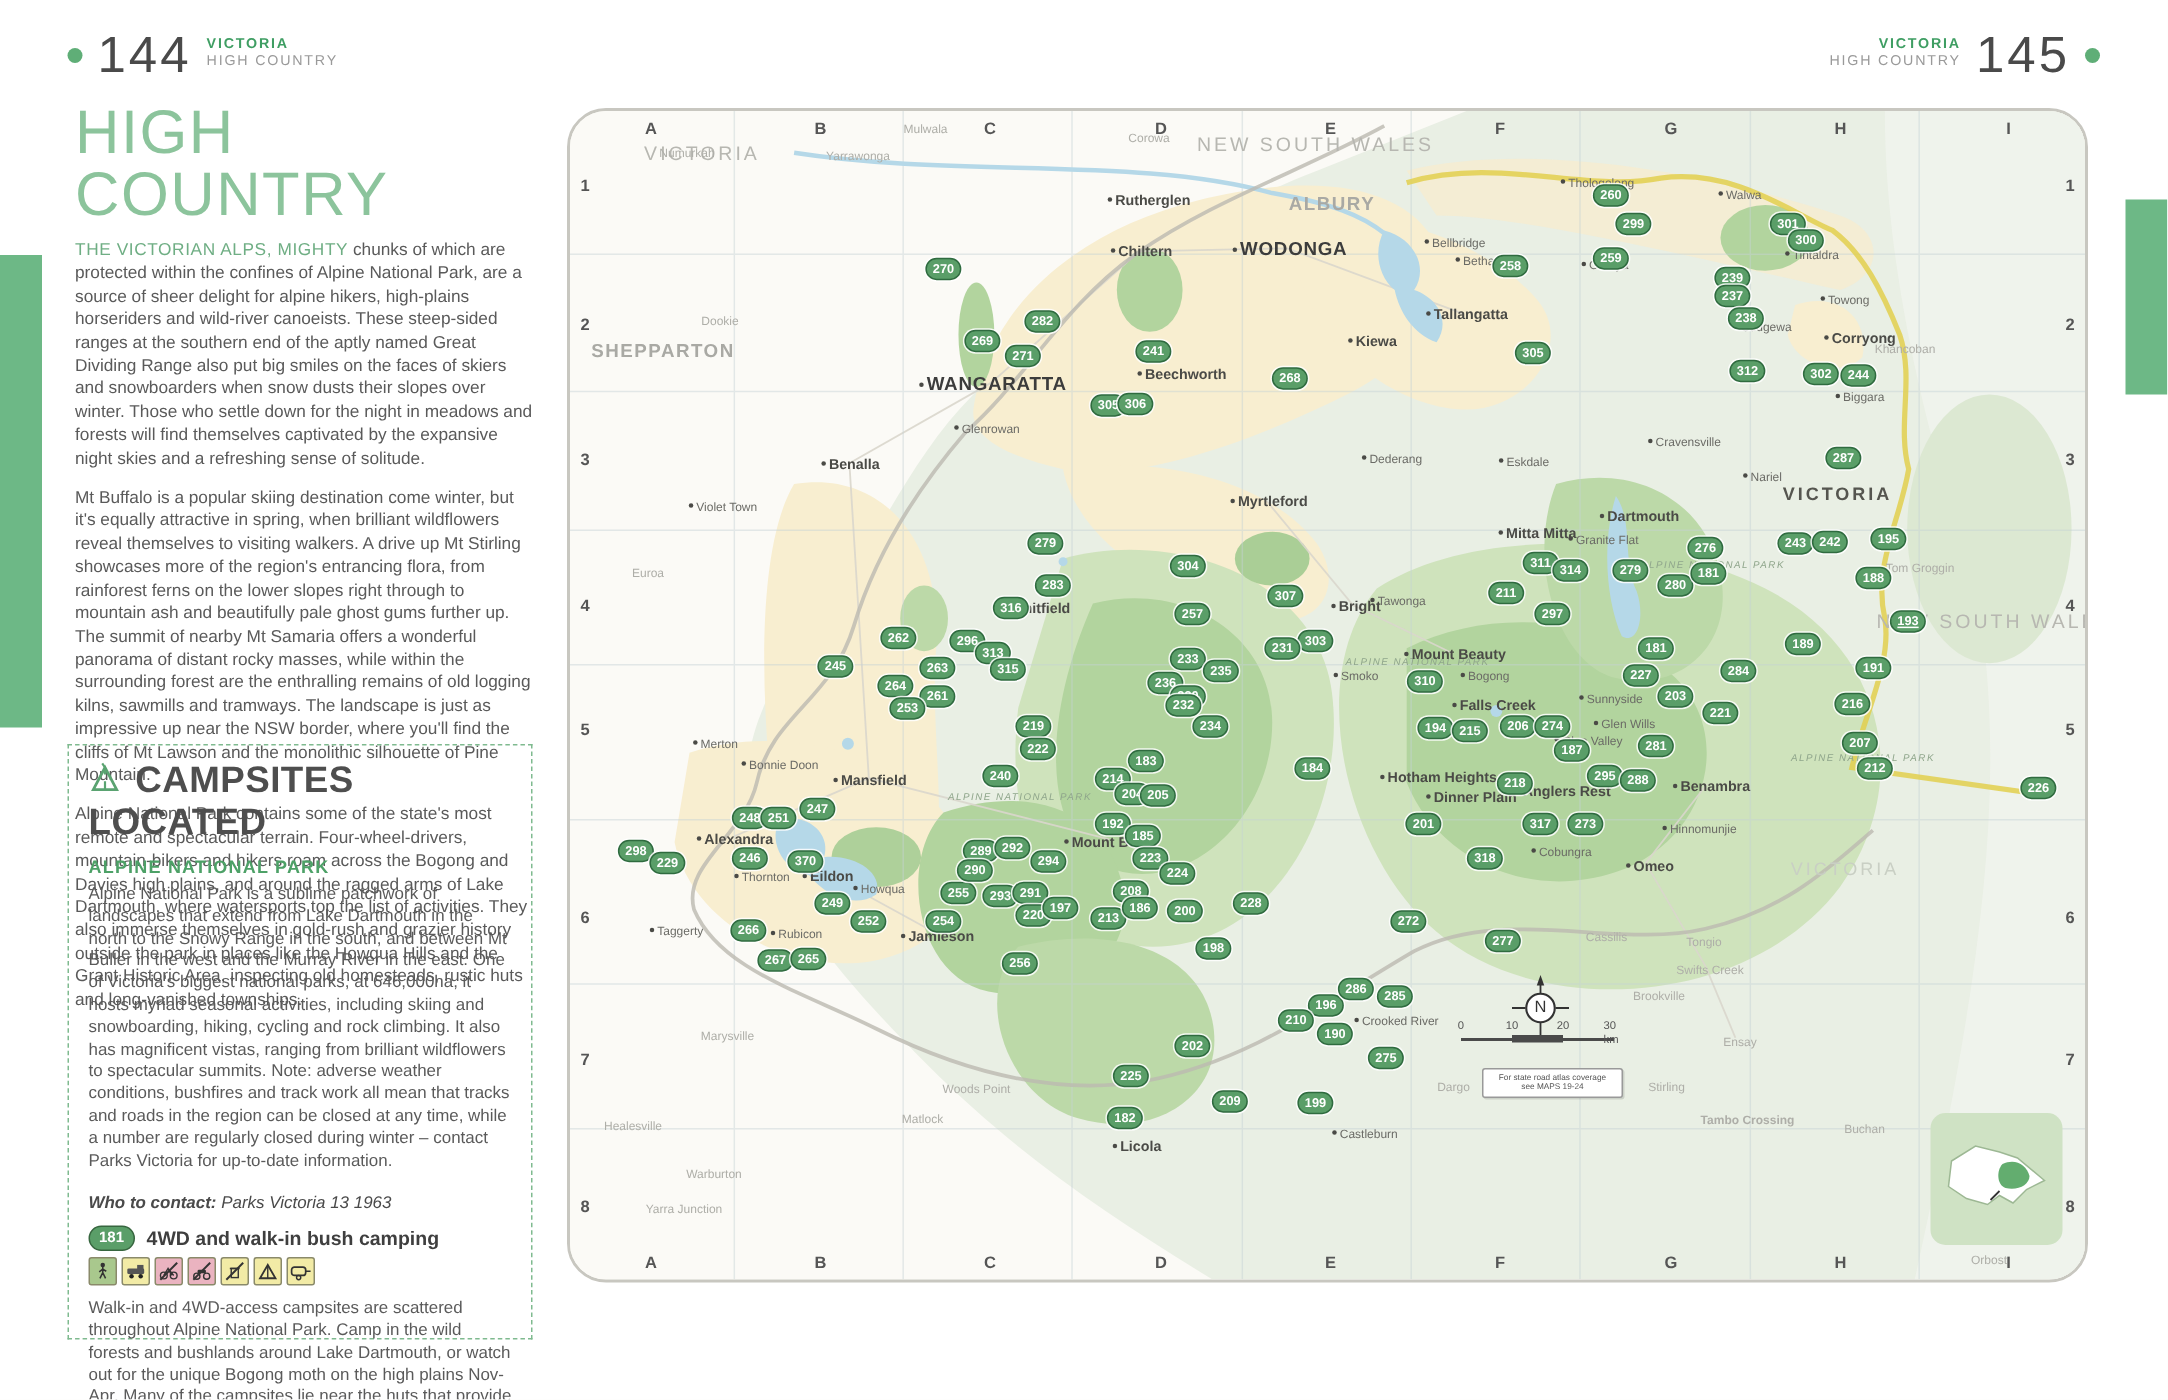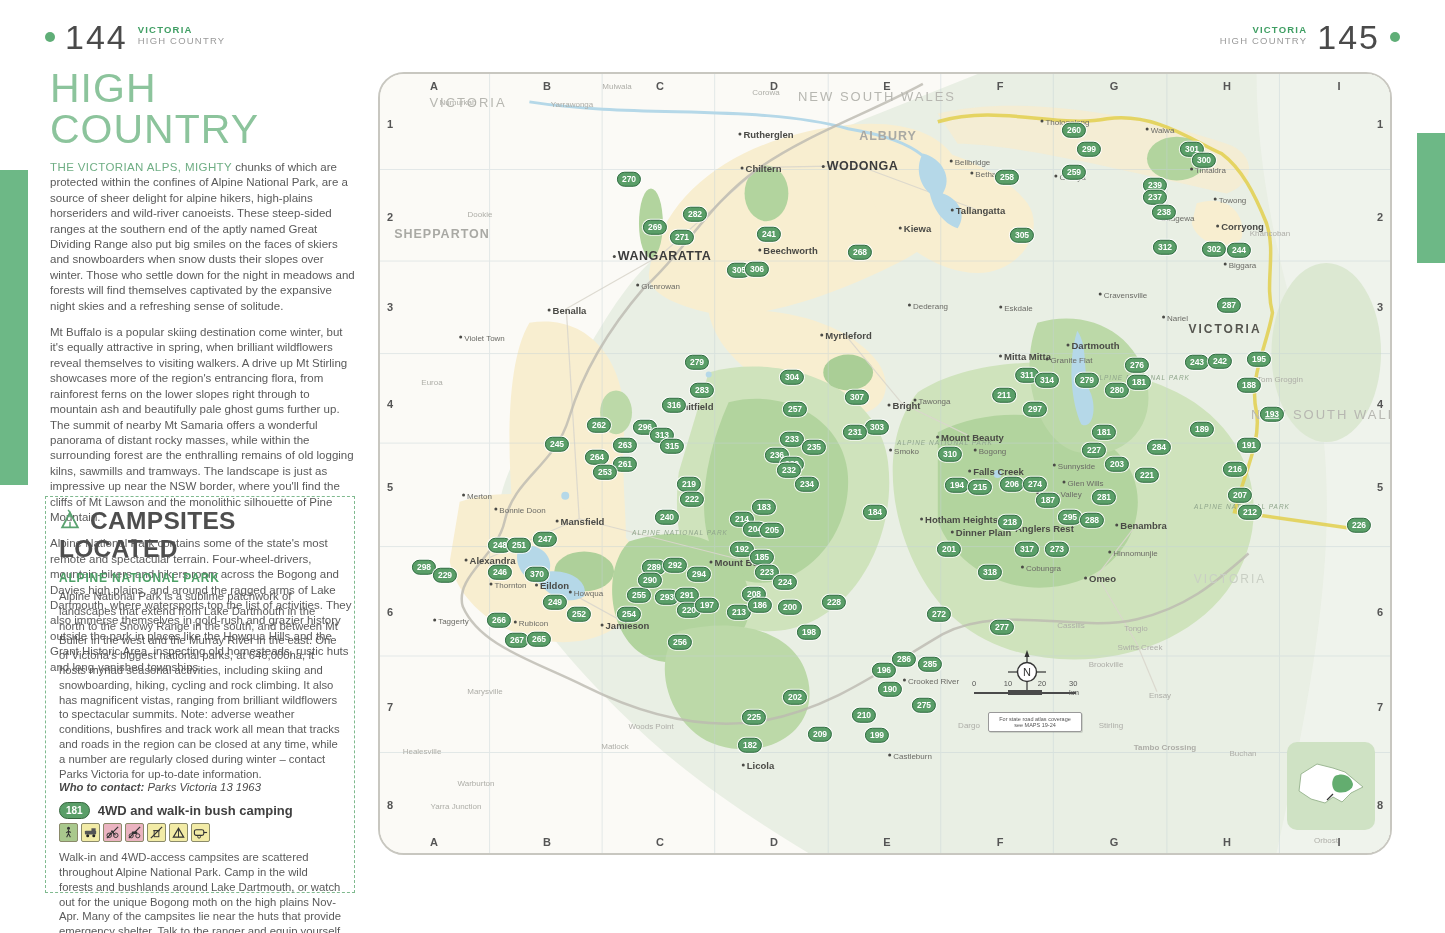--- a/index.html
+++ b/index.html
@@ -23,21 +23,21 @@
   h1.title{font-size:41px;font-weight:normal;color:#8cc49c;letter-spacing:1px;margin:0 0 10px 0;line-height:1;}
   .para{font-size:11.5px;line-height:1.34;color:#5a5a5a;margin:0 0 11px 0;text-align:left;}
   .lead-caps{color:#6fae84;letter-spacing:.4px;}
   
   #campbox{position:absolute;left:45px;top:496px;width:310px;height:397px;box-sizing:border-box;
            border:1px dashed #7fba8f;padding:11px 13px;}
   .boxtitle{font-size:24.5px;color:#4e4e4e;line-height:1.06;letter-spacing:.3px;margin:0;}
   .boxtitle .tent{vertical-align:-2px;margin-right:2px;}
   .parkhead{color:#4da167;font-weight:bold;font-size:12px;letter-spacing:.8px;margin:9px 0 4px 0;}
   .boxpara{font-size:11.3px;line-height:1.31;color:#5a5a5a;margin:0;}
-  .contact{font-size:11.3px;color:#4a4a4a;margin-top:0;}
+  .contact{font-size:11.3px;color:#4a4a4a;margin-top:15px;}
   .entry{display:flex;align-items:center;gap:8px;margin:9px 0 4px 0;}
   .entry .etitle{font-weight:bold;color:#3f3f3f;font-size:13px;}
   .bigbadge{background:#5a9e68;border:1px solid #37663f;color:#fff;font-weight:bold;font-size:10px;
             border-radius:9px;padding:2px 6px;box-shadow:0 0 0 1.5px rgba(255,255,255,.9);}
   .iconrow{display:flex;gap:3px;margin:2px 0 8px 0;}
   .cicon{width:17px;height:17px;border:1px solid #8a8a6a;border-radius:2px;display:flex;
          align-items:center;justify-content:center;}
   
   #mappanel{position:absolute;left:378px;top:72px;width:1014px;height:783px;border-radius:26px;
             border:2px solid #c8c7c0;box-sizing:border-box;background:#fbfaf6;overflow:hidden;}
@@ -516,21 +516,21 @@
         <div class="badge" style="left: 405px; top: 508px;">224</div>
         <div class="badge" style="left: 374px; top: 520px;">208</div>
         <div class="badge" style="left: 359px; top: 538px;">213</div>
         <div class="badge" style="left: 380px; top: 531px;">186</div>
         <div class="badge" style="left: 410px; top: 533px;">200</div>
         <div class="badge" style="left: 454px; top: 528px;">228</div>
         <div class="badge" style="left: 429px; top: 558px;">198</div>
         <div class="badge" style="left: 504px; top: 596px;">196</div>
         <div class="badge" style="left: 415px; top: 623px;">202</div>
         <div class="badge" style="left: 374px; top: 643px;">225</div>
-        <div class="badge" style="left: 484px; top: 641px;">210</div>
+        <div class="badge" style="left: 484px; top: 606px;">210</div>
         <div class="badge" style="left: 440px; top: 660px;">209</div>
         <div class="badge" style="left: 370px; top: 671px;">182</div>
         <div class="badge" style="left: 497px; top: 661px;">199</div>
         <div class="badge" style="left: 610px; top: 498px;">318</div>
         <div class="badge" style="left: 559px; top: 540px;">272</div>
         <div class="badge" style="left: 622px; top: 553px;">277</div>
         <div class="badge" style="left: 524px; top: 585px;">286</div>
         <div class="badge" style="left: 550px; top: 590px;">285</div>
         <div class="badge" style="left: 510px; top: 615px;">190</div>
         <div class="badge" style="left: 544px; top: 631px;">275</div>

